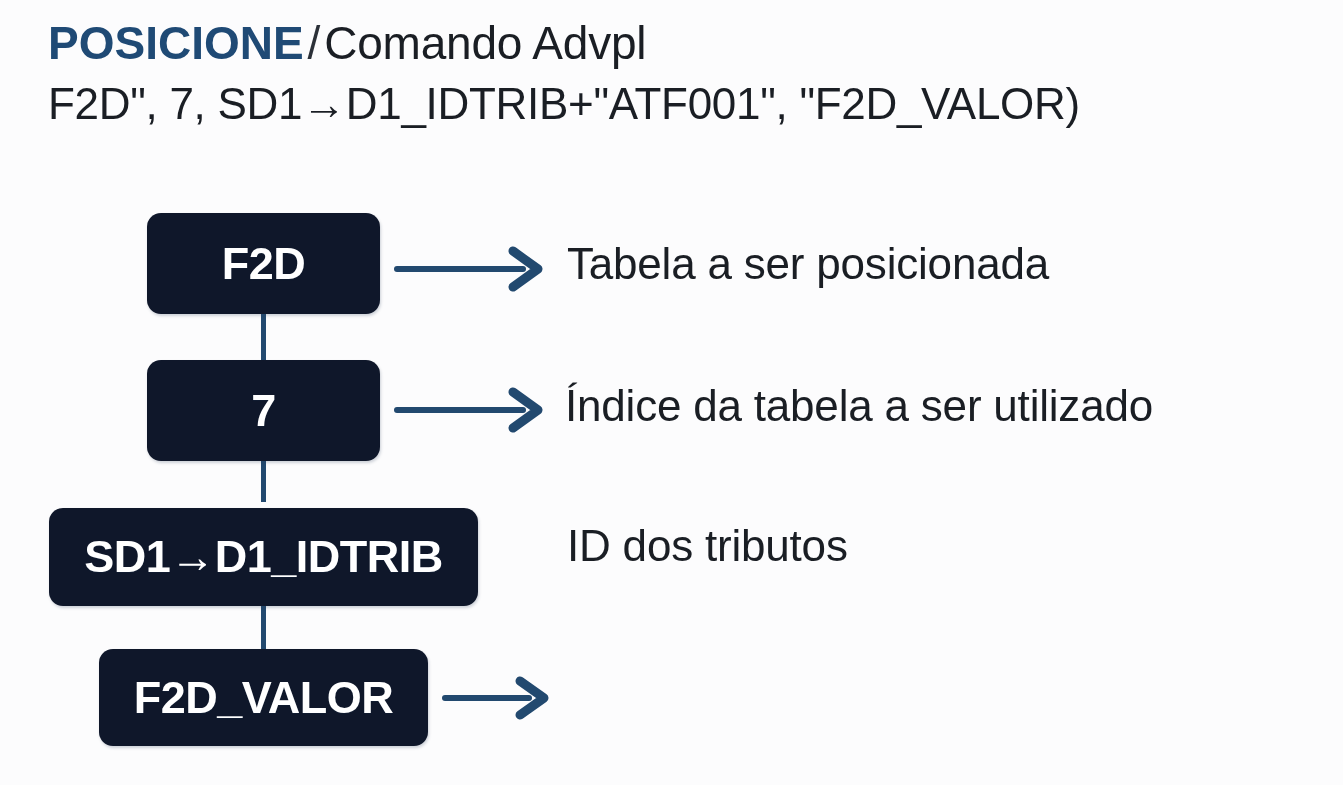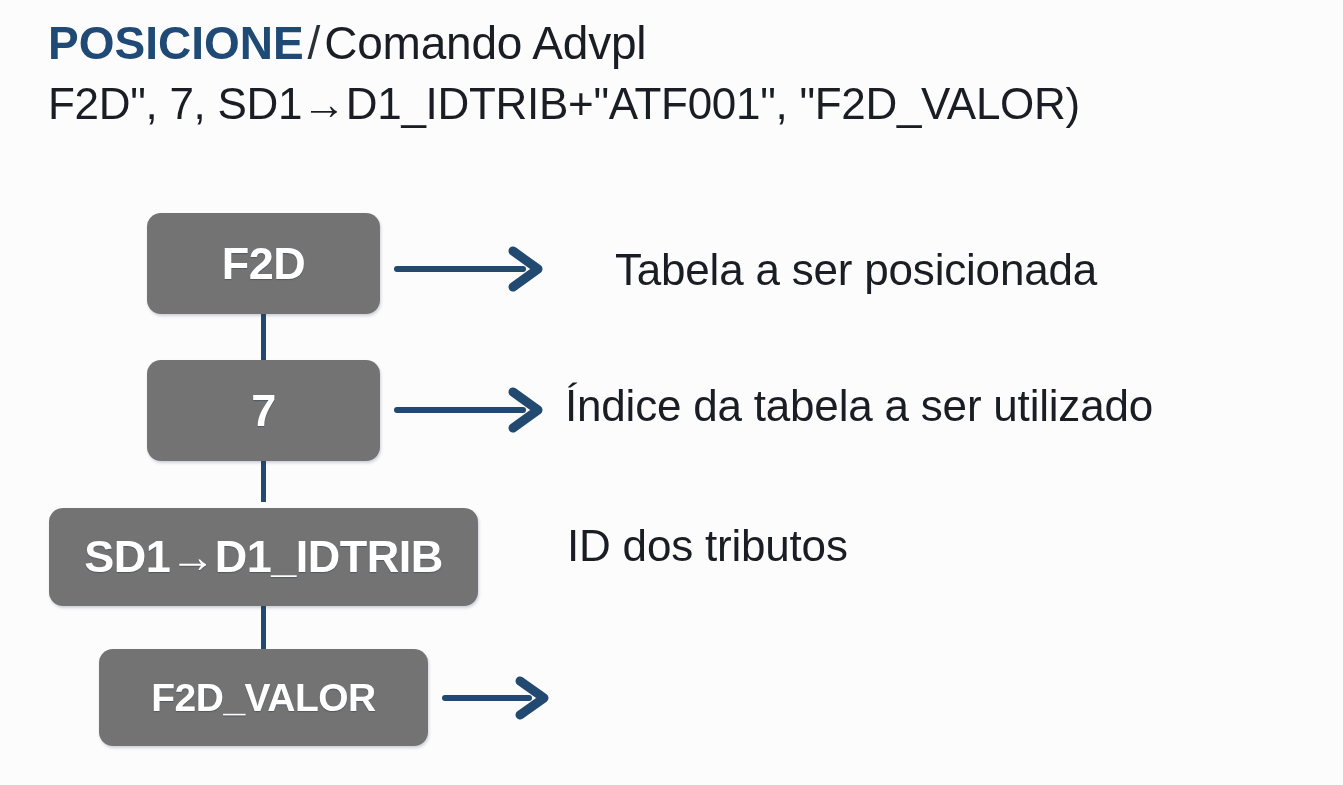--- a/index.html
+++ b/index.html
@@ -70,21 +70,21 @@
 
   .connector {
     position: absolute;
     width: 5px;
     background: #22496f;
     left: 261px;
   }
 
   .node-box {
     position: absolute;
-    background: #737373;
+    background: #0f172a;
     border-radius: 14px;
     box-shadow: 1px 2px 3px rgba(40,60,85,0.22);
     display: flex;
     align-items: center;
     justify-content: center;
     box-sizing: border-box;
     text-align: center;
   }
   .node-label {
     color: #ffffff;
@@ -98,21 +98,21 @@
   #box-1 { left: 147px; top: 17px;  width: 233px; height: 101px; }
   #box-1 .node-label { font-size: 45px; }
 
   #box-2 { left: 147px; top: 164px; width: 233px; height: 101px; }
   #box-2 .node-label { font-size: 45px; }
 
   #box-3 { left: 49px;  top: 304px; width: 429px; height: 98px; margin-top: 8px; }
   #box-3 .node-label { font-size: 45px; }
 
   #box-4 { left: 99px;  top: 453px; width: 329px; height: 97px; }
-  #box-4 .node-label { font-size: 39px; }
+  #box-4 .node-label { font-size: 45px; }
 
   
   #conn-1-2 { top: 116px; height: 50px; }
   #conn-2-3 { top: 263px; height: 43px; }
   #conn-3-4 { top: 400px; height: 55px; }
 
   
   .arrow {
     position: absolute;
     height: 46px;
@@ -125,21 +125,21 @@
 
   
   .desc {
     position: absolute;
     font-size: 44px;
     line-height: 52px;
     color: #1a1e24;
     white-space: nowrap;
     letter-spacing: -0.2px;
   }
-  #desc-1 { left: 567px; top: 244px; margin-left: 48px; }
+  #desc-1 { left: 567px; top: 238px; }
   #desc-2 { left: 565px; top: 380px; }
   #desc-3 { left: 567px; top: 520px; }
   #desc-4 { left: 567px; top: 668px; }
 </style>
 </head>
 <body>
 
 <div class="page">
 
   <div class="title-block">

